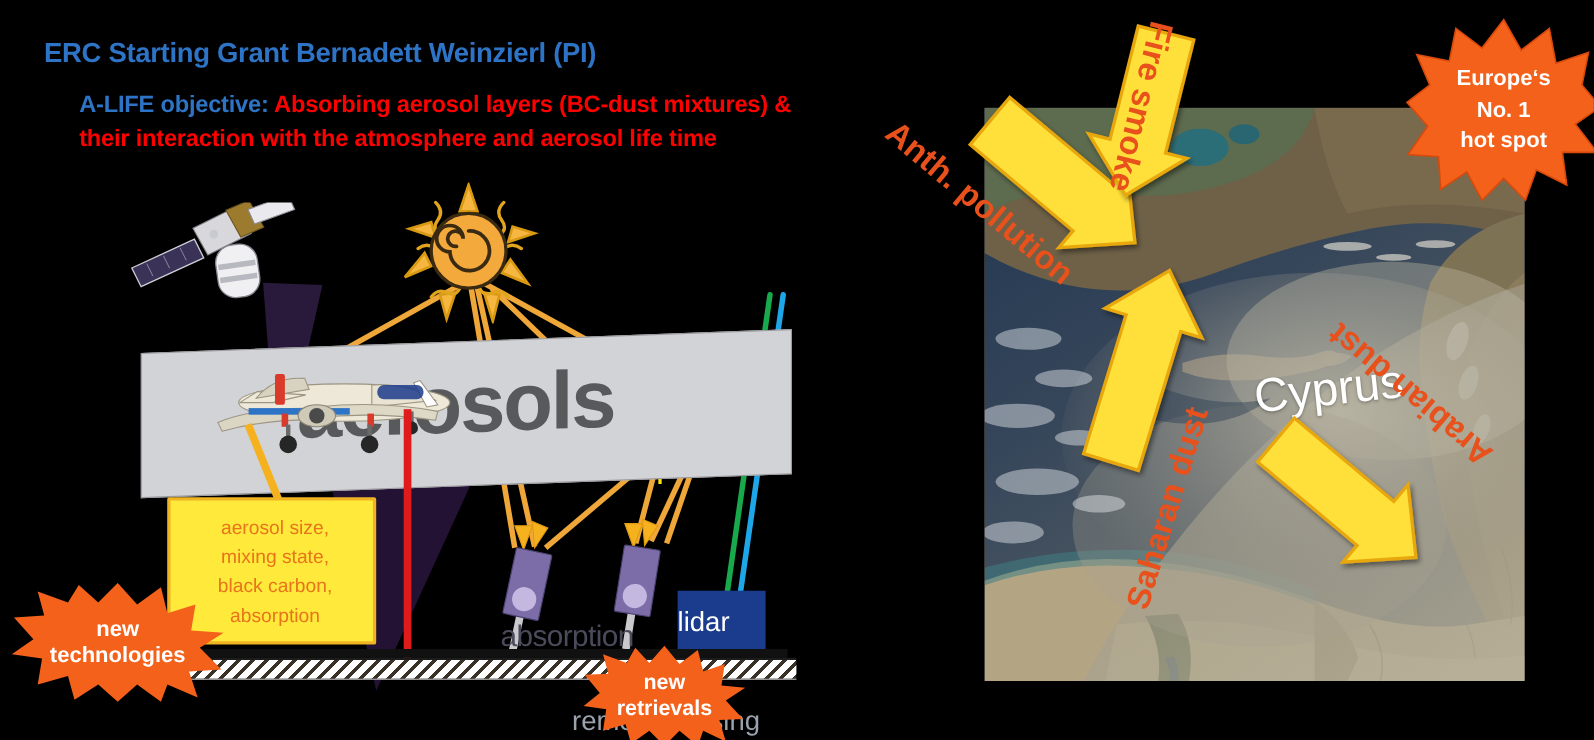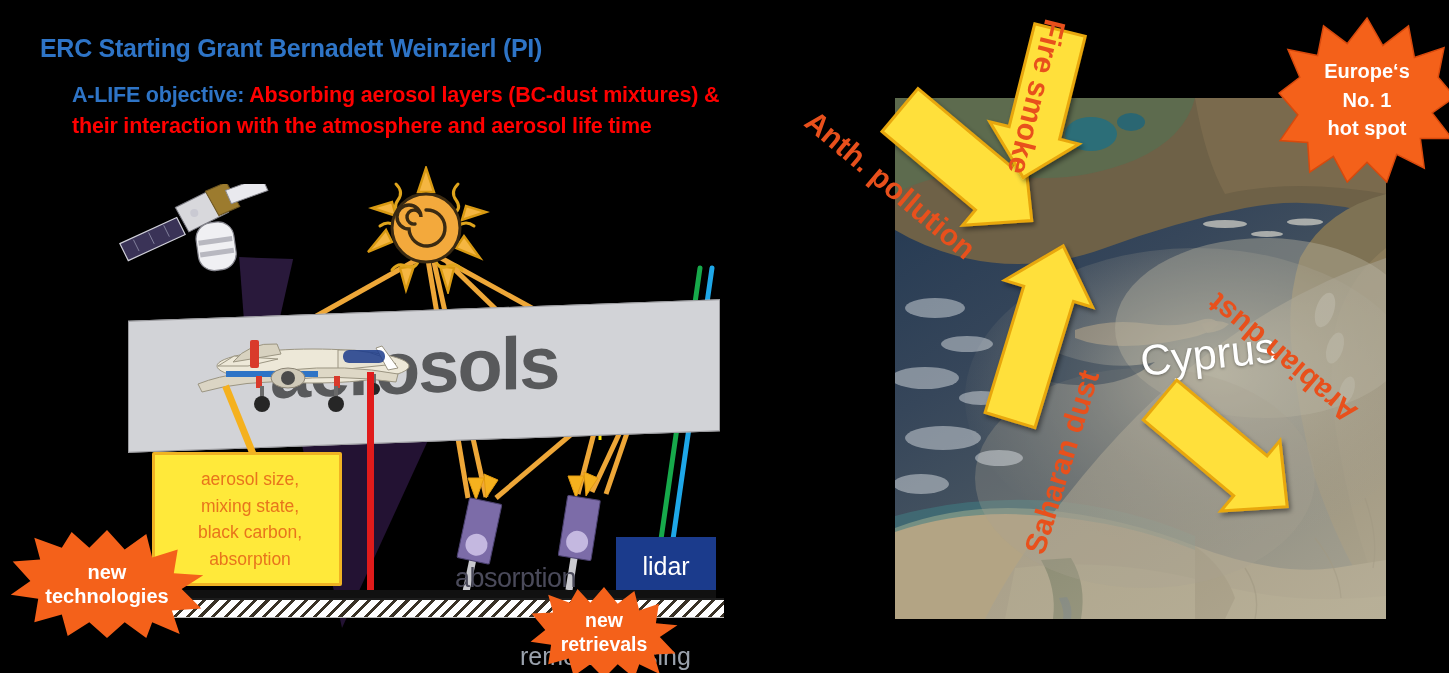--- a/index.html
+++ b/index.html
@@ -107,23 +107,23 @@
 
   
   #red-pole {
     position:absolute; left:367px; top:372px;
     width:7px; height:228px; background:#E01B1B;
   }
 
   
   #lidar-box {
     position:absolute; left:616px; top:537px;
-    width:100px; height:58px;
+    width:80px; height:58px;
     background:#1B3B8C;
-    display:flex; align-items:center; justify-content:center;
+    display:flex; align-items:center; 
   }
   #lidar-label { color:#fff; font-size:25px; }
 
   
   .photometer { position:absolute; width:34px; height:66px; }
   .ph-body {
     position:absolute; left:0; top:0; width:34px; height:62px;
     background:#7C6CA8; border:1px solid #4c4270; border-radius:2px;
   }
   .ph-lens {

